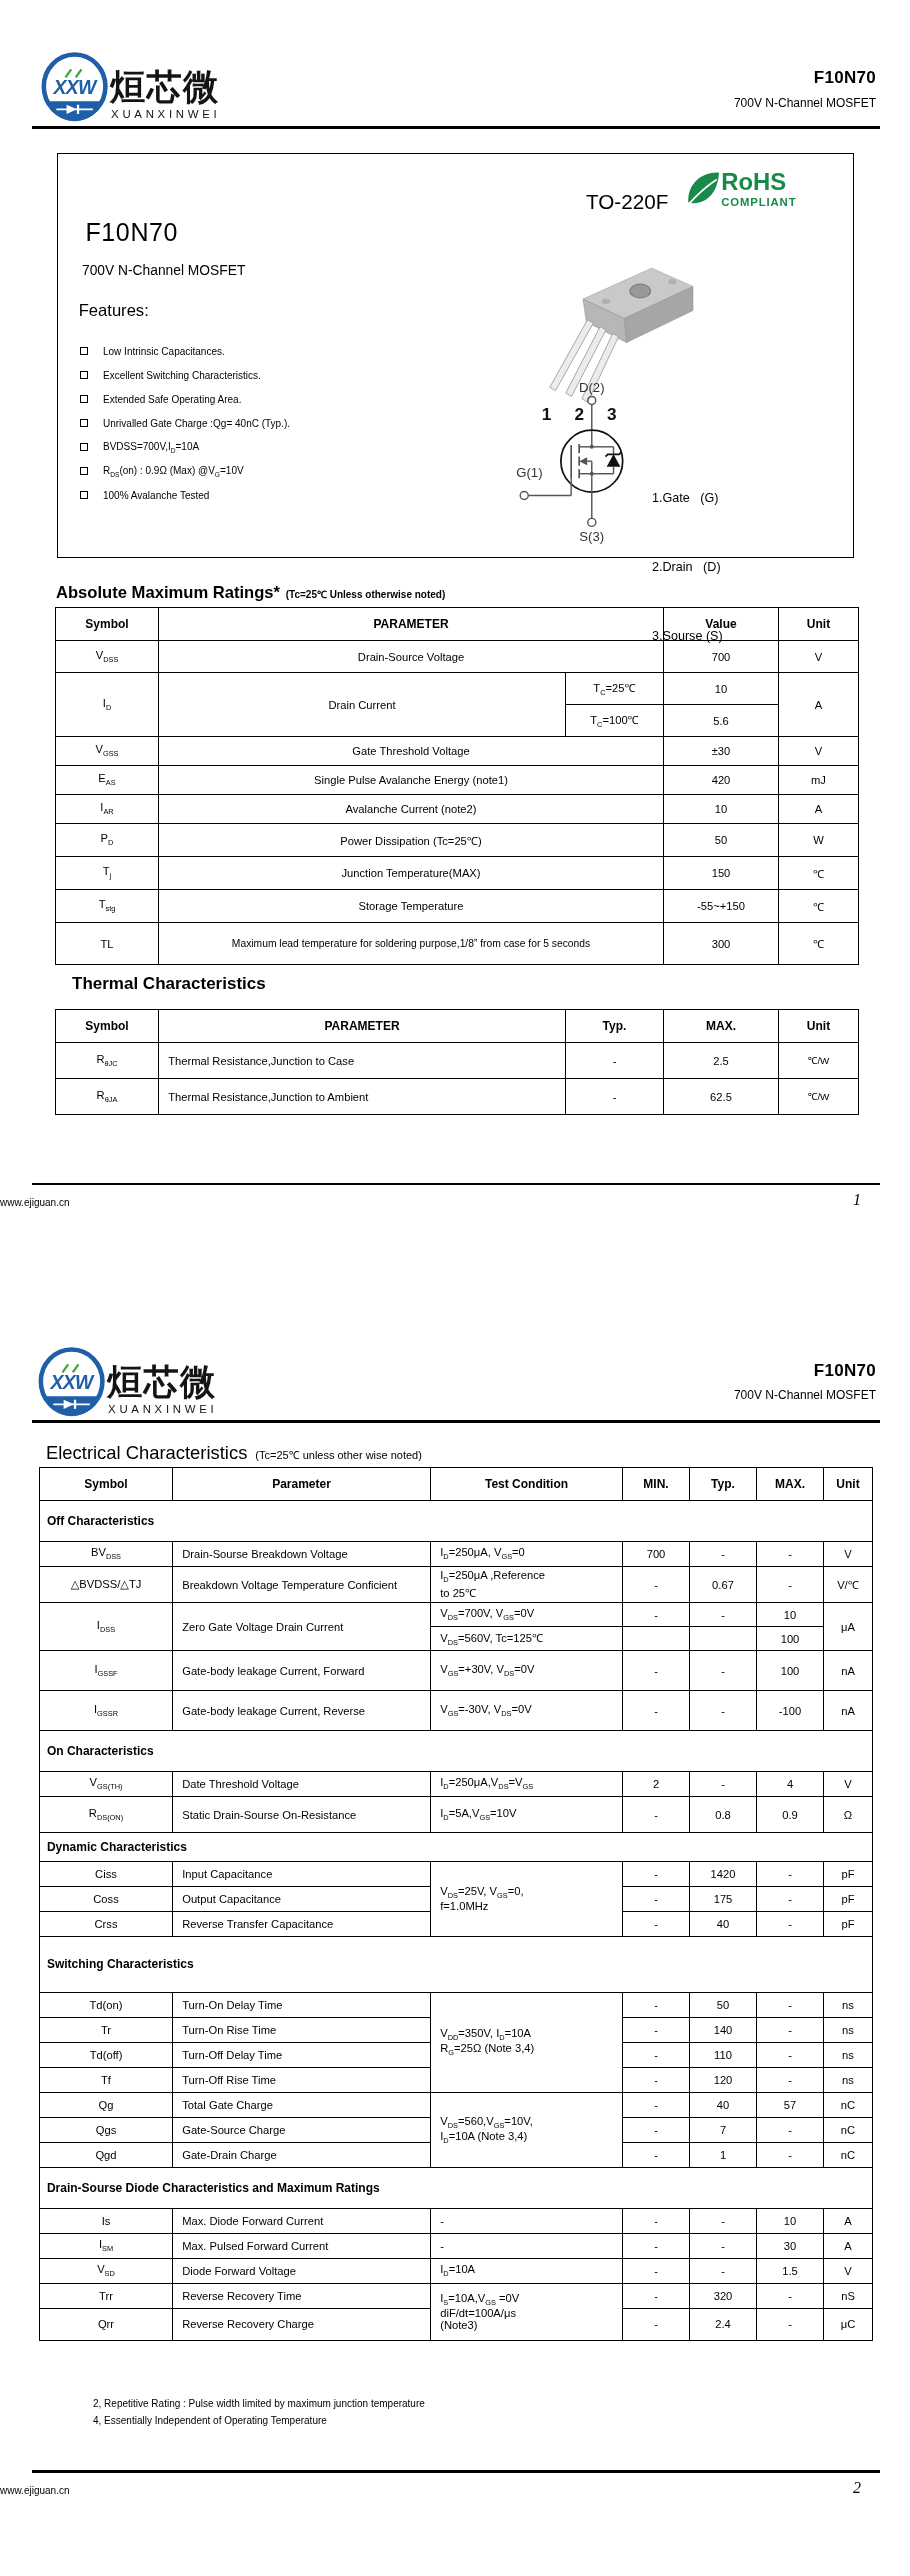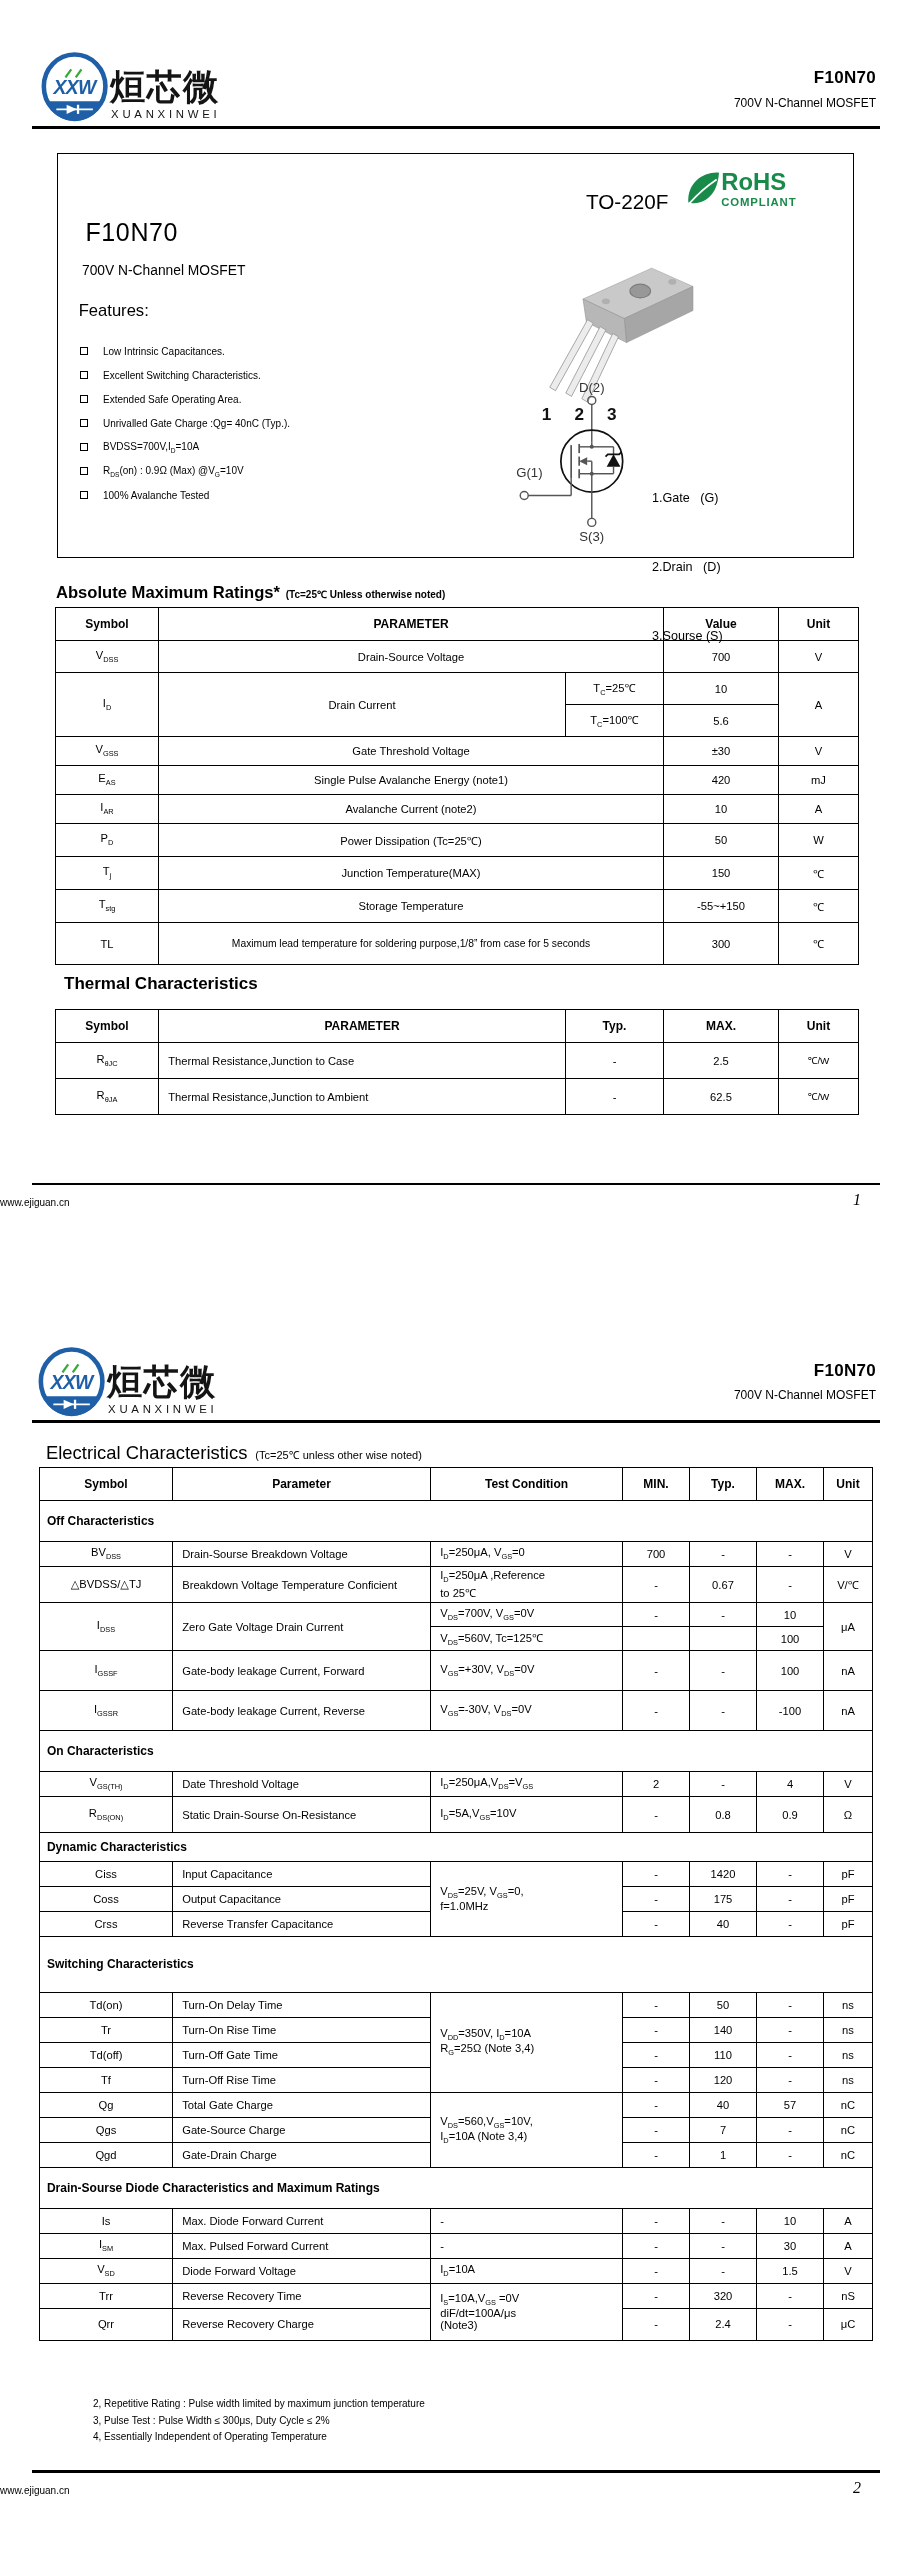--- a/index.html
+++ b/index.html
@@ -255,21 +255,21 @@
         <tr style="height:42px">
           <td>TL</td>
           <td colspan="2" style="font-size:10.3px">Maximum lead temperature for soldering purpose,1/8” from case for 5 seconds</td>
           <td>300</td>
           <td>℃</td>
         </tr>
       </tbody>
         </table>
     </div>
 
-    <div class="abs" style="left:64px;top:974px;">
+    <div class="abs" style="left:72px;top:974px;">
       <span class="h-bold" style="font-size:17px">Thermal Characteristics</span>
     </div>
 
     <div class="abs" style="left:55px;top:1009px;width:803px;">
       <table class="ds-table">
         <colgroup>
             <col style="width:103px">
             <col style="width:407px">
             <col style="width:98px">
             <col style="width:115px">
@@ -478,21 +478,21 @@
         <tr style="height:25px">
           <td>Tr</td>
           <td class="left">Turn-On Rise Time</td>
           <td>-</td>
           <td>140</td>
           <td>-</td>
           <td>ns</td>
         </tr>
         <tr style="height:25px">
           <td>Td(off)</td>
-          <td class="left">Turn-Off Gate Time</td>
+          <td class="left">Turn-Off Delay Time</td>
           <td>-</td>
           <td>110</td>
           <td>-</td>
           <td>ns</td>
         </tr>
         <tr style="height:25px">
           <td>Tf</td>
           <td class="left">Turn-Off Rise Time</td>
           <td>-</td>
           <td>120</td>
@@ -572,21 +572,20 @@
           <td>2.4</td>
           <td>-</td>
           <td>μC</td>
         </tr>
       </tbody>
         </table>
     </div>
 
     <div class="abs notes" style="left:55px;top:1108px;width:688px;">
       <div class="indent">2, Repetitive Rating : Pulse width limited by maximum junction temperature</div>
-      <div class="indent">3, Pulse Test : Pulse Width ≤ 300μs, Duty Cycle ≤ 2%</div>
       <div class="indent">4, Essentially Independent of Operating Temperature</div>
     </div>
 
     <div class="rule" style="left:32px;top:1182px;width:848px;height:2.9px;"></div>
     <div class="abs site" style="left:0;top:1197px;">www.ejiguan.cn</div>
     <div class="abs pageno" style="right:49px;top:1191px;">2</div>
   </div>
 
 </div>
 

